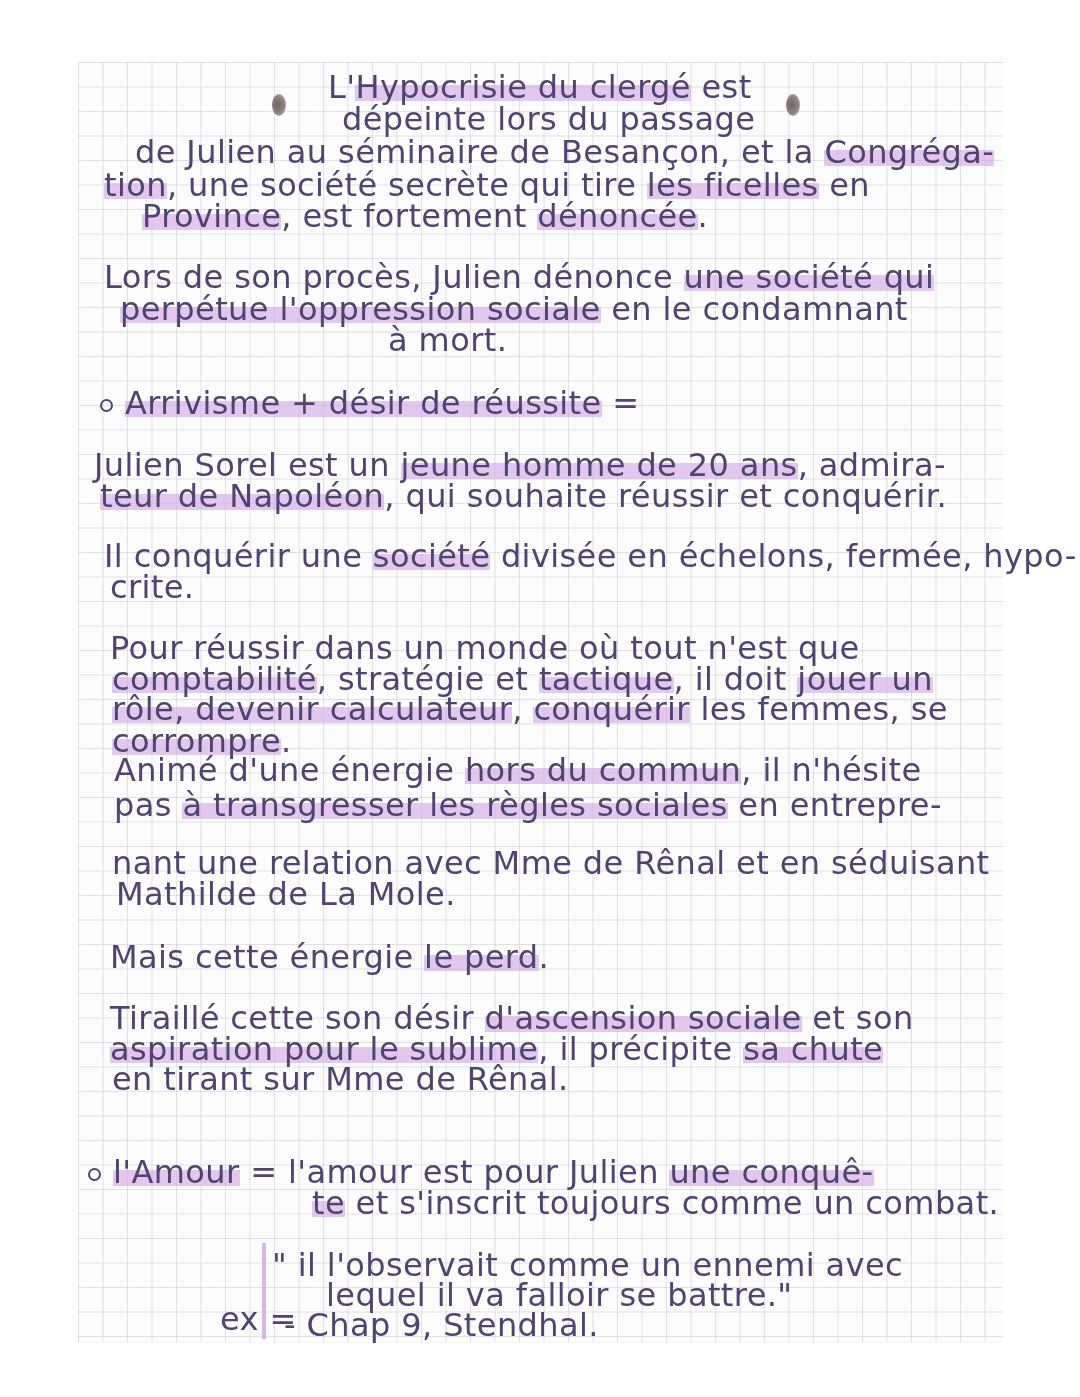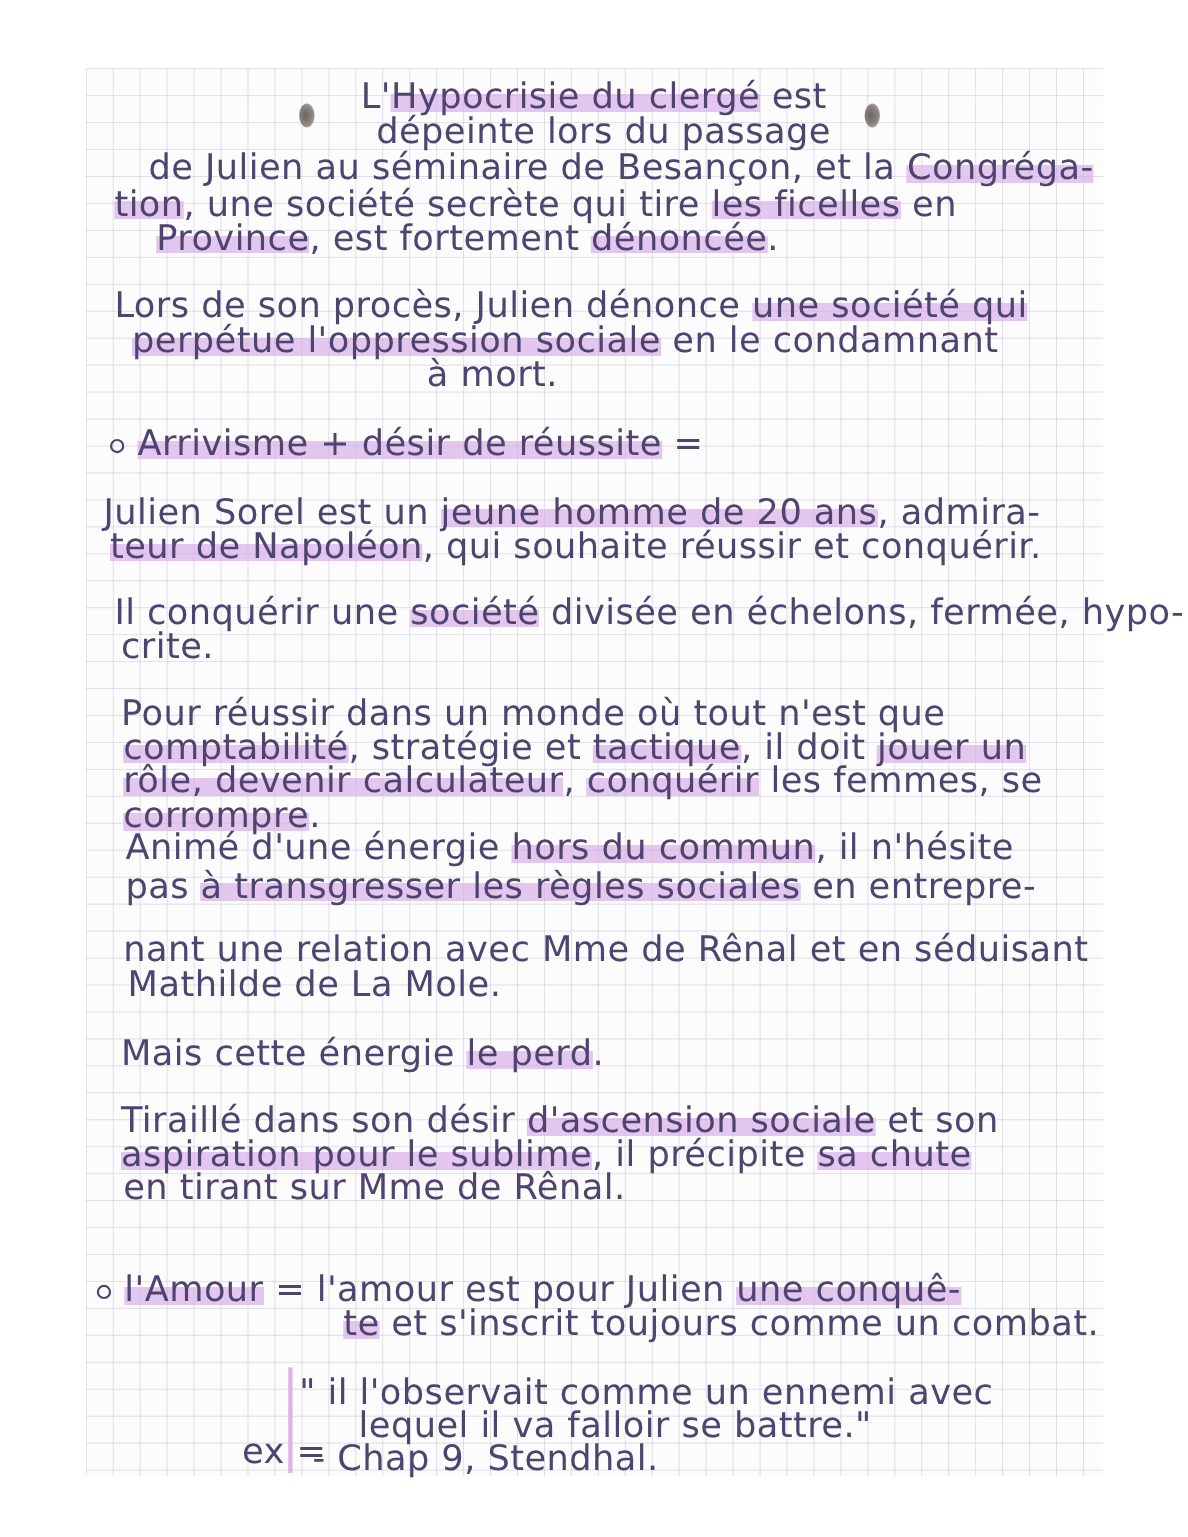--- a/index.html
+++ b/index.html
@@ -93,21 +93,21 @@
   <span>pas </span><span class="hl">à transgresser les règles sociales</span><span> en entrepre-</span>
 </div>
 <div class="line" style="left:112px;top:848px;">nant une relation avec Mme de Rênal et en séduisant</div>
 <div class="line" style="left:116px;top:879px;">Mathilde de La Mole.</div>
 
 <div class="line" style="left:110px;top:942px;">
   <span>Mais cette énergie </span><span class="hl">le perd</span><span>.</span>
 </div>
 
 <div class="line" style="left:110px;top:1003px;">
-  <span>Tiraillé dans son désir </span><span class="hl">d'ascension sociale</span><span> et son</span>
+  <span>Tiraillé cette son désir </span><span class="hl">d'ascension sociale</span><span> et son</span>
 </div>
 <div class="line" style="left:110px;top:1034px;">
   <span class="hl">aspiration pour le sublime</span><span>, il précipite </span><span class="hl">sa chute</span>
 </div>
 <div class="line" style="left:112px;top:1064px;">en tirant sur Mme de Rênal.</div>
 
 <div class="line" style="left:88px;top:1157px;">
   <span class="bullet"></span><span class="hl">l'Amour</span><span> = l'amour est pour Julien </span><span class="hl">une conquê-</span>
 </div>
 <div class="line" style="left:312px;top:1188px;">

